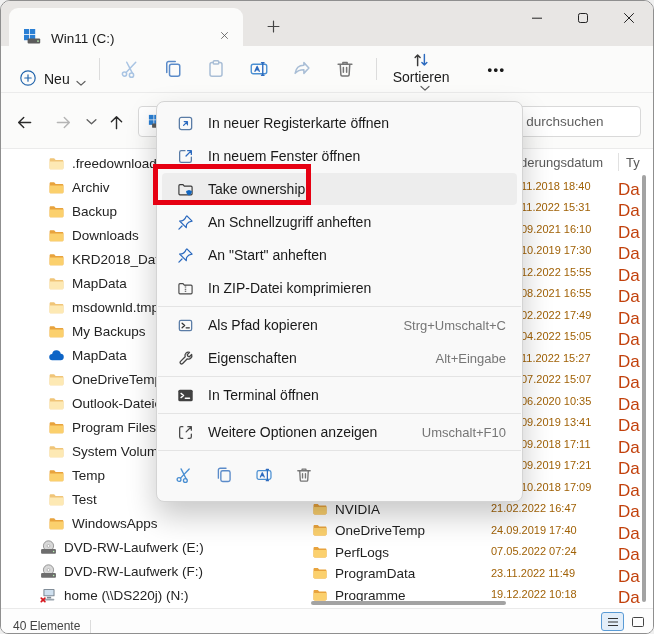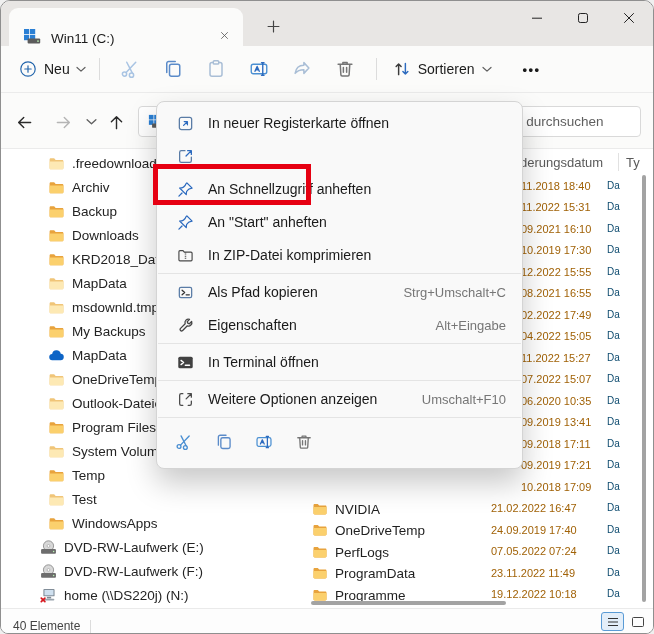--- a/index.html
+++ b/index.html
@@ -17,28 +17,28 @@
   .tab-label { font-size:13.5px; color:#1b1b1b; flex:1; white-space:nowrap; }
   .tab-close { width:22px; height:22px; display:flex; align-items:center; justify-content:center; border-radius:4px; }
   .newtab { position:absolute; left:258px; top:11px; width:28px; height:28px; display:flex; align-items:center; justify-content:center; border-radius:5px; }
   .win-controls { position:absolute; right:1px; top:1px; display:flex; }
   .win-btn { width:46px; height:32px; display:flex; align-items:center; justify-content:center; }
   .win-btn svg { width:12px; height:12px; }
 
   
   .toolbar { position:absolute; top:45px; left:0; right:0; height:47px; background:#fbfbfa;
              border-bottom:1px solid #ebebeb; display:flex; align-items:center; padding-left:14px; }
-  .tb-new { display:flex; align-items:center; height:36px; padding:0 4px; border-radius:4px; }
+  .tb-new { display:flex; align-items:flex-end; height:36px; padding:0 4px; border-radius:4px; }
   .tb-new .nb-plus { width:18px; height:18px; margin-right:7px; }
   .tb-new .nb-label { font-size:14px; color:#1b1b1b; margin-right:6px; }
   .chev { width:10px; height:7px; display:inline-flex; }
   .tb-sep { width:1px; height:22px; background:#dcdcdc; margin:0 9px; flex:none; }
   .tb-btn { width:43px; height:36px; display:flex; align-items:center; justify-content:center; border-radius:4px; flex:none; }
   .tb-btn svg { width:20px; height:20px; }
-  .tb-sort { display:flex; align-items:center; height:36px; padding:0 7px; border-radius:4px; }
+  .tb-sort { display:flex; align-items:center; height:36px; padding:0 7px; border-radius:4px;flex-direction:column; }
   .tb-sort .sort-ic { width:18px; height:18px; margin-right:7px; }
   .tb-sort .sort-label { font-size:14px; color:#1b1b1b; margin-right:7px; }
   .tb-more { margin-left:16px; width:34px; height:36px; display:flex; align-items:center; justify-content:center;
              border-radius:4px; font-size:13px; letter-spacing:1.5px; color:#1b1b1b; font-weight:bold; }
 
   
   .navbar { position:absolute; top:92px; left:0; right:0; height:56px; background:#fbfbfa; border-bottom:1px solid #ebebeb; }
   .nav-btn { position:absolute; top:16px; width:26px; height:26px; display:flex; align-items:center; justify-content:center; border-radius:4px; }
   .nav-btn svg { width:17px; height:17px; }
   .nav-back { left:10px; } .nav-fwd { left:49px; } .nav-recent { left:77px; } .nav-up { left:102px; }
@@ -63,21 +63,21 @@
   .filelist { position:absolute; left:290px; top:0; right:0; bottom:0; }
   .fl-header { position:absolute; top:0; left:0; right:0; height:26px; font-size:13px; color:#5a5a5a; }
   .flh-date { position:absolute; left:229px; top:6px; }
   .flh-type { position:absolute; left:335px; top:6px; }
   .flh-div { position:absolute; left:327px; top:4px; width:1px; height:18px; background:#e1e1e1; }
   .fl-rows { position:absolute; top:27px; left:0; right:0; height:433px; overflow:hidden; }
   .fl-row { position:relative; height:21.5px; }
   .fl-icon { position:absolute; left:21px; top:2px; width:16px; height:16px; }
   .fl-name { position:absolute; left:44px; top:3px; font-size:13.5px; color:#1f1f1f; white-space:nowrap; }
   .fl-date { position:absolute; left:200px; top:3.5px; font-size:11px; color:#a16207; white-space:nowrap; }
-  .fl-type { position:absolute; left:316px; top:3.5px; font-size:10px; color:#0c4a6e; white-space:nowrap; }
+  .fl-type { position:absolute; left:327px; top:3.5px; font-size:17px; color:#c2410c; white-space:nowrap; }
   .fl-row.fragment .fl-date { left:230px; }
 
   .vscroll { position:absolute; right:7px; top:26px; bottom:6px; width:4px; background:#a3a3a3; border-radius:2px; }
   .hscroll { position:absolute; left:20px; top:452px; width:195px; height:4px; background:#a3a3a3; border-radius:2px; }
 
   
   .statusbar { position:absolute; left:0; right:0; bottom:0; height:25px; background:#fdfdfd;
                border-top:1px solid #eaeaea; display:flex; align-items:flex-end; }
   .sbr-count { margin-left:12px; font-size:12px; color:#444; }
   .sbr-div { width:1px; height:13px; background:#dcdcdc; margin-left:10px; }
@@ -657,23 +657,34 @@
           <span class="mi-shortcut"></span>
         </div>
 
         <div class="mi">
           <span class="mi-icon auto-icon">
             <svg viewBox="0 0 16 16" fill="none" stroke="#5a7ca6" stroke-width="1.2" stroke-linecap="round" stroke-linejoin="round">
               <path d="M13.5 8.5v3.5a1.5 1.5 0 0 1-1.5 1.5H4a1.5 1.5 0 0 1-1.5-1.5V4A1.5 1.5 0 0 1 4 2.5h3.5"></path>
               <path d="M8.5 7.5l5-5M10 2.5h3.5V6" stroke="#2d6bbf"></path>
             </svg>
           </span>
+          <span class="mi-label">In neuem Fenster öffnen</span>
           <span class="mi-shortcut"></span>
         </div>
 
+        <div class="mi highlighted">
+          <span class="mi-icon auto-icon">
+            <svg viewBox="0 0 16 16" fill="none">
+              <path d="M1.8 4.4c0-.6.4-1 1-1h2.8l1.3 1.5h6.3c.6 0 1 .4 1 1v6.2c0 .6-.4 1-1 1H2.8c-.6 0-1-.4-1-1z" stroke="#3a3a3a" stroke-width="1.1"></path>
+              <path d="M11.3 8.4l2.7 1c0 2.1-.9 3.5-2.7 4.2-1.8-.7-2.7-2.1-2.7-4.2z" fill="#1266c0"></path>
+            </svg>
+          </span>
+          <span class="mi-label">Take ownership</span>
+          <span class="mi-shortcut"></span>
+        </div>
 
         <div class="mi">
           <span class="mi-icon auto-icon">
             <svg viewBox="0 0 16 16" fill="none" stroke="#2d6bbf" stroke-width="1.2" stroke-linecap="round" stroke-linejoin="round">
               <path d="M9.3 1.8l4.9 4.9-1.8.4c-.6.1-1.1.4-1.5.8l-1.2 1.2c-.6.6-.9 1.4-.9 2.2l-.1 1.5-6.2-6.2 1.5-.1c.8 0 1.6-.3 2.2-.9l1.2-1.2c.4-.4.7-.9.8-1.5z"></path>
               <path d="M4.7 11.3L1.8 14.2"></path>
             </svg>
           </span>
           <span class="mi-label">An Schnellzugriff anheften</span>
           <span class="mi-shortcut"></span>

